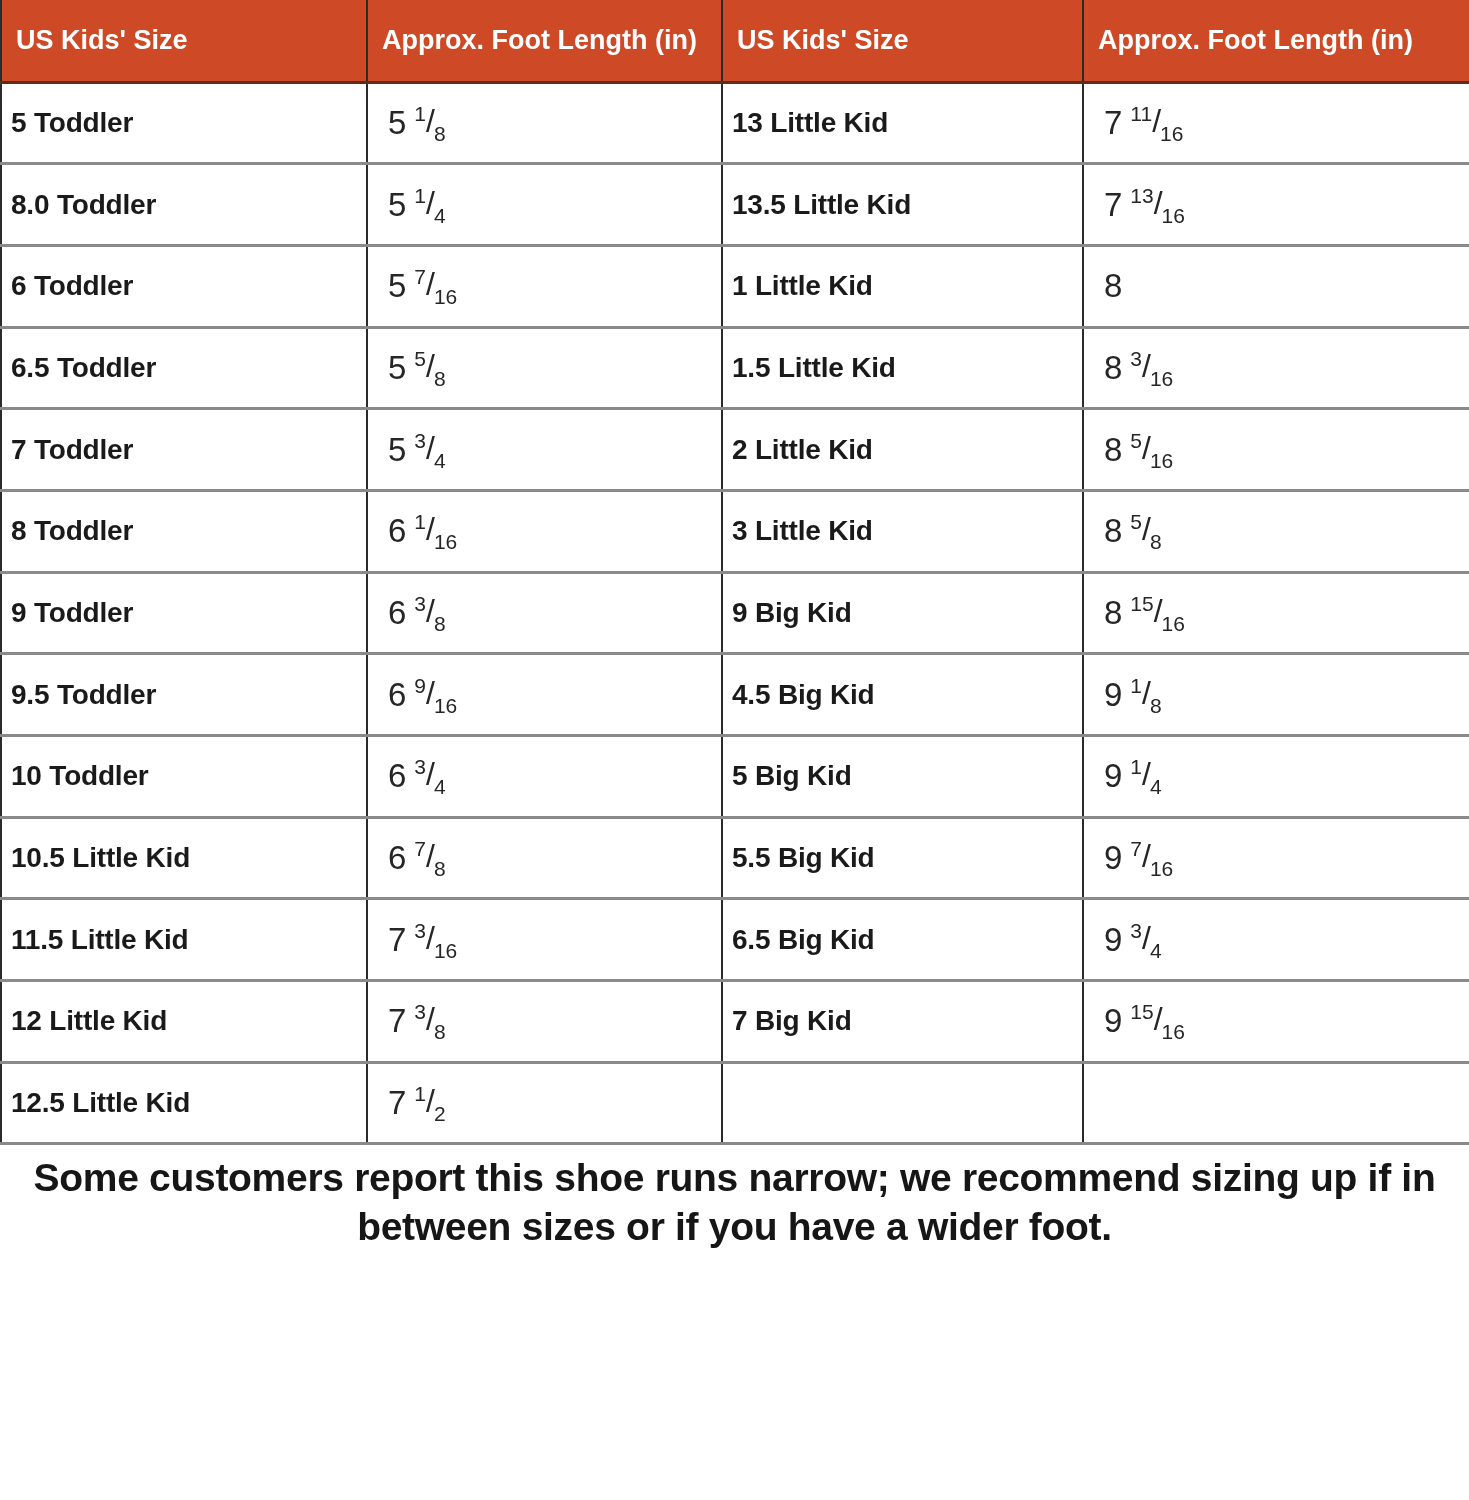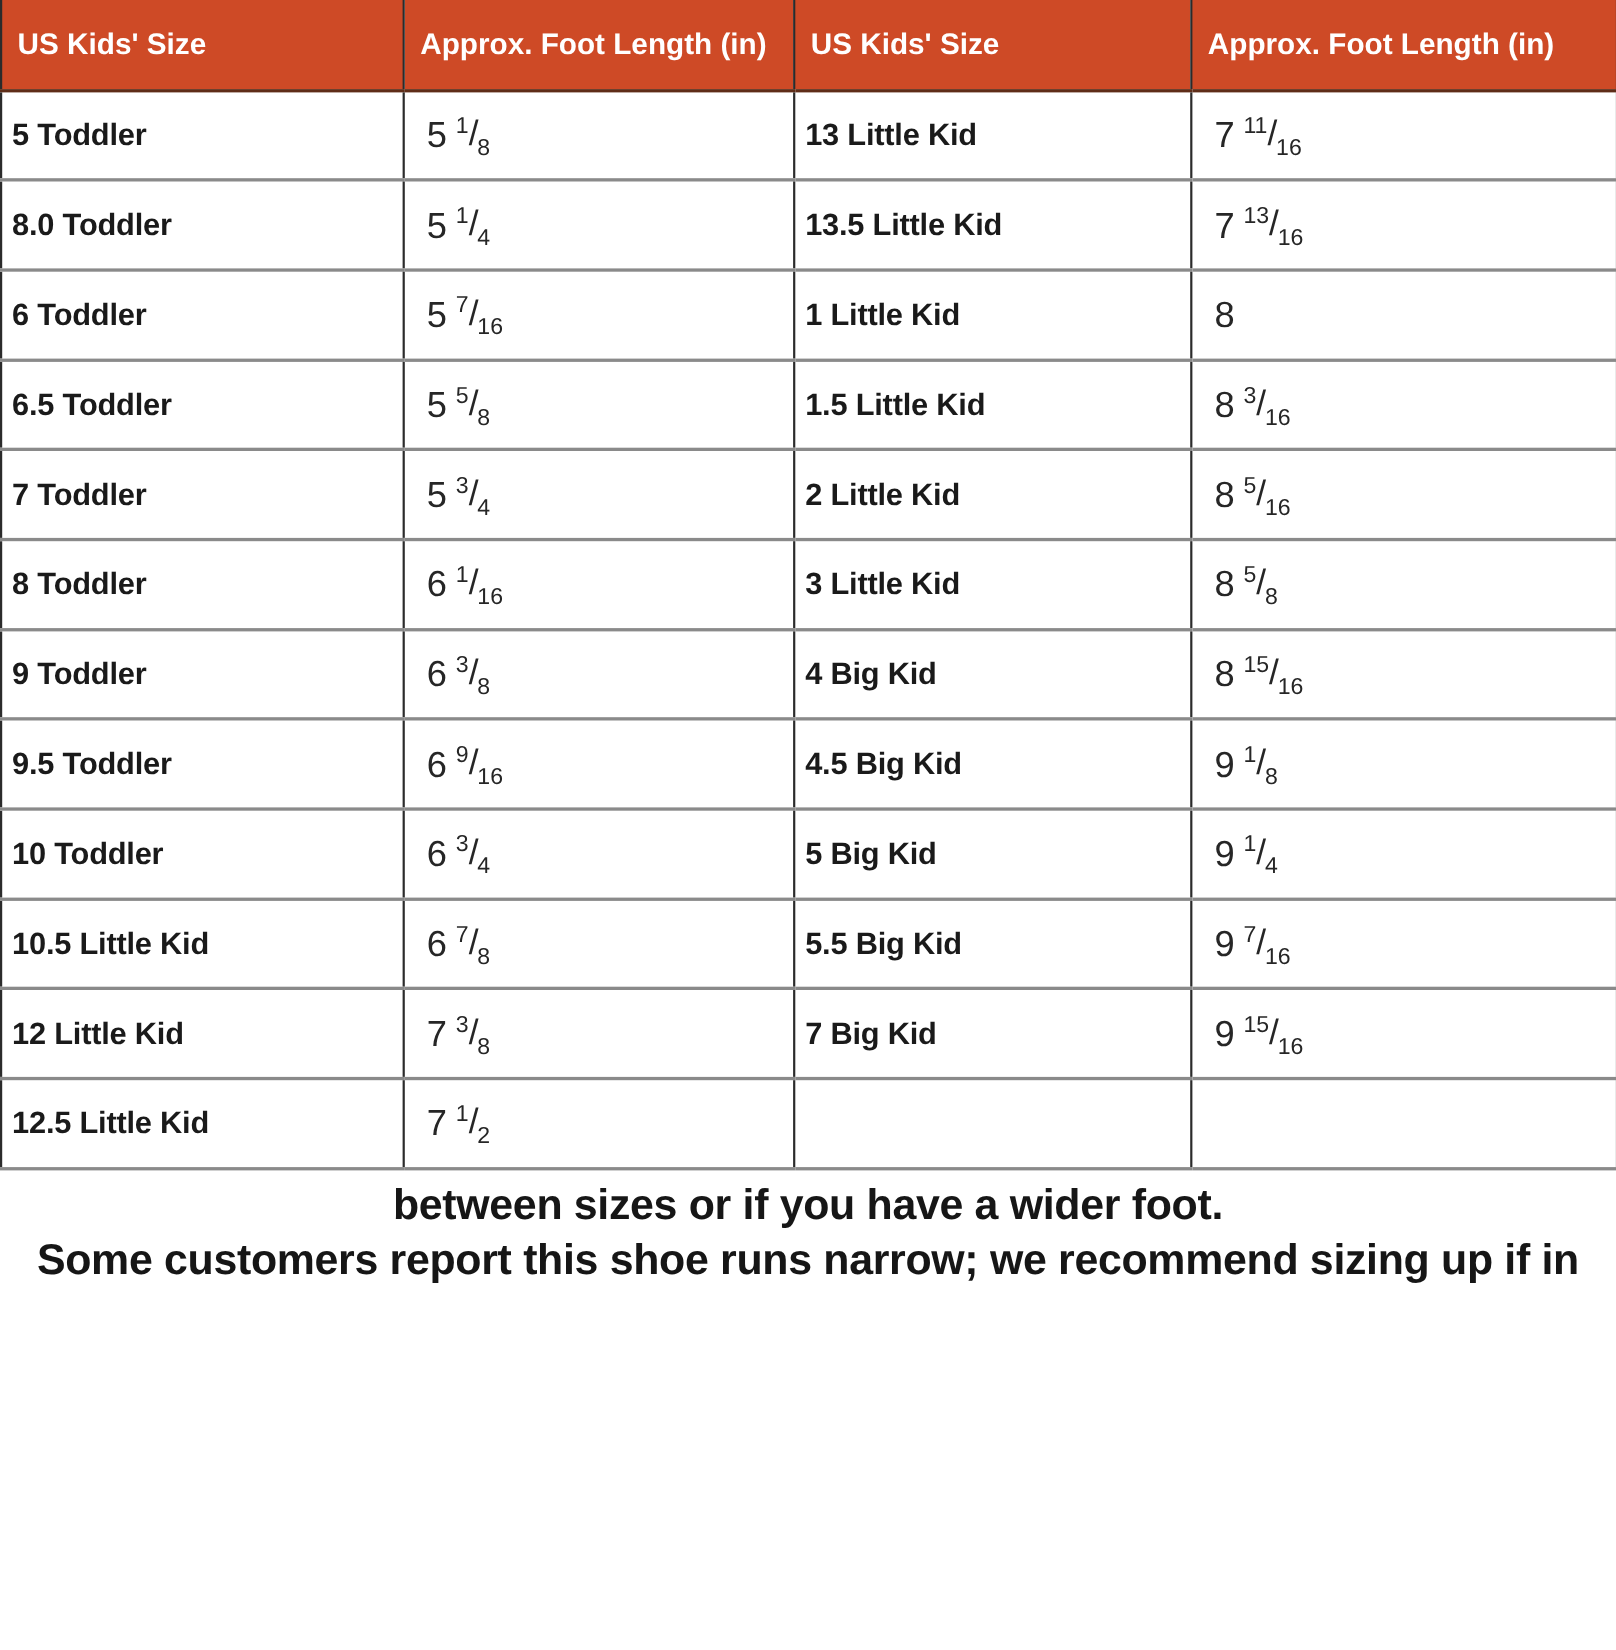--- a/index.html
+++ b/index.html
@@ -150,21 +150,21 @@
       </tr>
       <tr>
         <td class="size">8 Toddler</td>
         <td class="val"><span>6</span><sup>1</sup><span class="slash">/</span><sub>16</sub></td>
         <td class="size">3 Little Kid</td>
         <td class="val"><span>8</span><sup>5</sup><span class="slash">/</span><sub>8</sub></td>
       </tr>
       <tr>
         <td class="size">9 Toddler</td>
         <td class="val"><span>6</span><sup>3</sup><span class="slash">/</span><sub>8</sub></td>
-        <td class="size">4 Big Kid</td>
+        <td class="size">9 Big Kid</td>
         <td class="val"><span>8</span><sup>15</sup><span class="slash">/</span><sub>16</sub></td>
       </tr>
       <tr>
         <td class="size">9.5 Toddler</td>
         <td class="val"><span>6</span><sup>9</sup><span class="slash">/</span><sub>16</sub></td>
         <td class="size">4.5 Big Kid</td>
         <td class="val"><span>9</span><sup>1</sup><span class="slash">/</span><sub>8</sub></td>
       </tr>
       <tr>
         <td class="size">10 Toddler</td>
@@ -172,30 +172,36 @@
         <td class="size">5 Big Kid</td>
         <td class="val"><span>9</span><sup>1</sup><span class="slash">/</span><sub>4</sub></td>
       </tr>
       <tr>
         <td class="size">10.5 Little Kid</td>
         <td class="val"><span>6</span><sup>7</sup><span class="slash">/</span><sub>8</sub></td>
         <td class="size">5.5 Big Kid</td>
         <td class="val"><span>9</span><sup>7</sup><span class="slash">/</span><sub>16</sub></td>
       </tr>
       <tr>
+        <td class="size">11.5 Little Kid</td>
+        <td class="val"><span>7</span><sup>3</sup><span class="slash">/</span><sub>16</sub></td>
+        <td class="size">6.5 Big Kid</td>
+        <td class="val"><span>9</span><sup>3</sup><span class="slash">/</span><sub>4</sub></td>
+      </tr>
+      <tr>
         <td class="size">12 Little Kid</td>
         <td class="val"><span>7</span><sup>3</sup><span class="slash">/</span><sub>8</sub></td>
         <td class="size">7 Big Kid</td>
         <td class="val"><span>9</span><sup>15</sup><span class="slash">/</span><sub>16</sub></td>
       </tr>
       <tr>
         <td class="size">12.5 Little Kid</td>
         <td class="val"><span>7</span><sup>1</sup><span class="slash">/</span><sub>2</sub></td>
         <td class="size">&nbsp;</td>
         <td class="val">&nbsp;</td>
       </tr>
     </tbody>
 </table>
 
 <div class="footer-note">
+  <div class="line">Some customers report this shoe runs narrow; we recommend sizing up if in</div>
   <div class="line">between sizes or if you have a wider foot.</div>
-  <div class="line">Some customers report this shoe runs narrow; we recommend sizing up if in</div>
 </div>
 
 </body></html>

